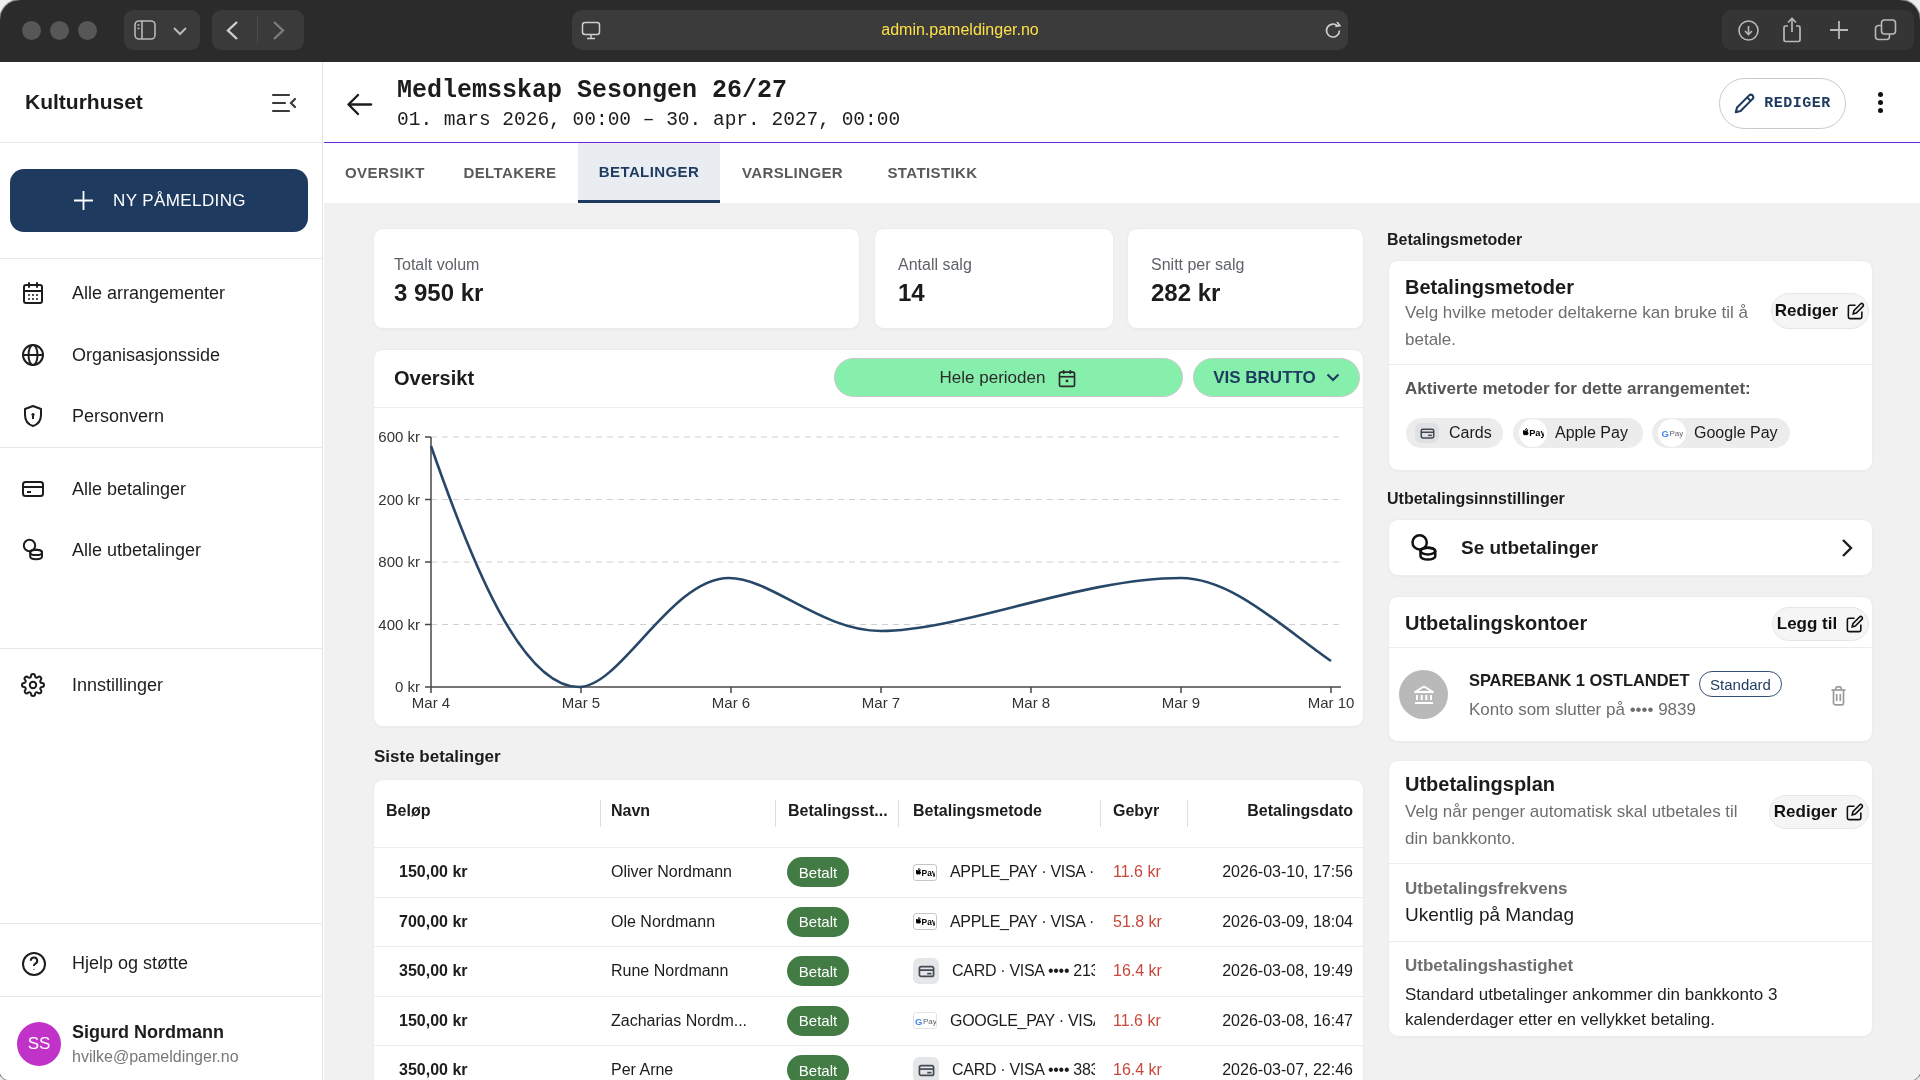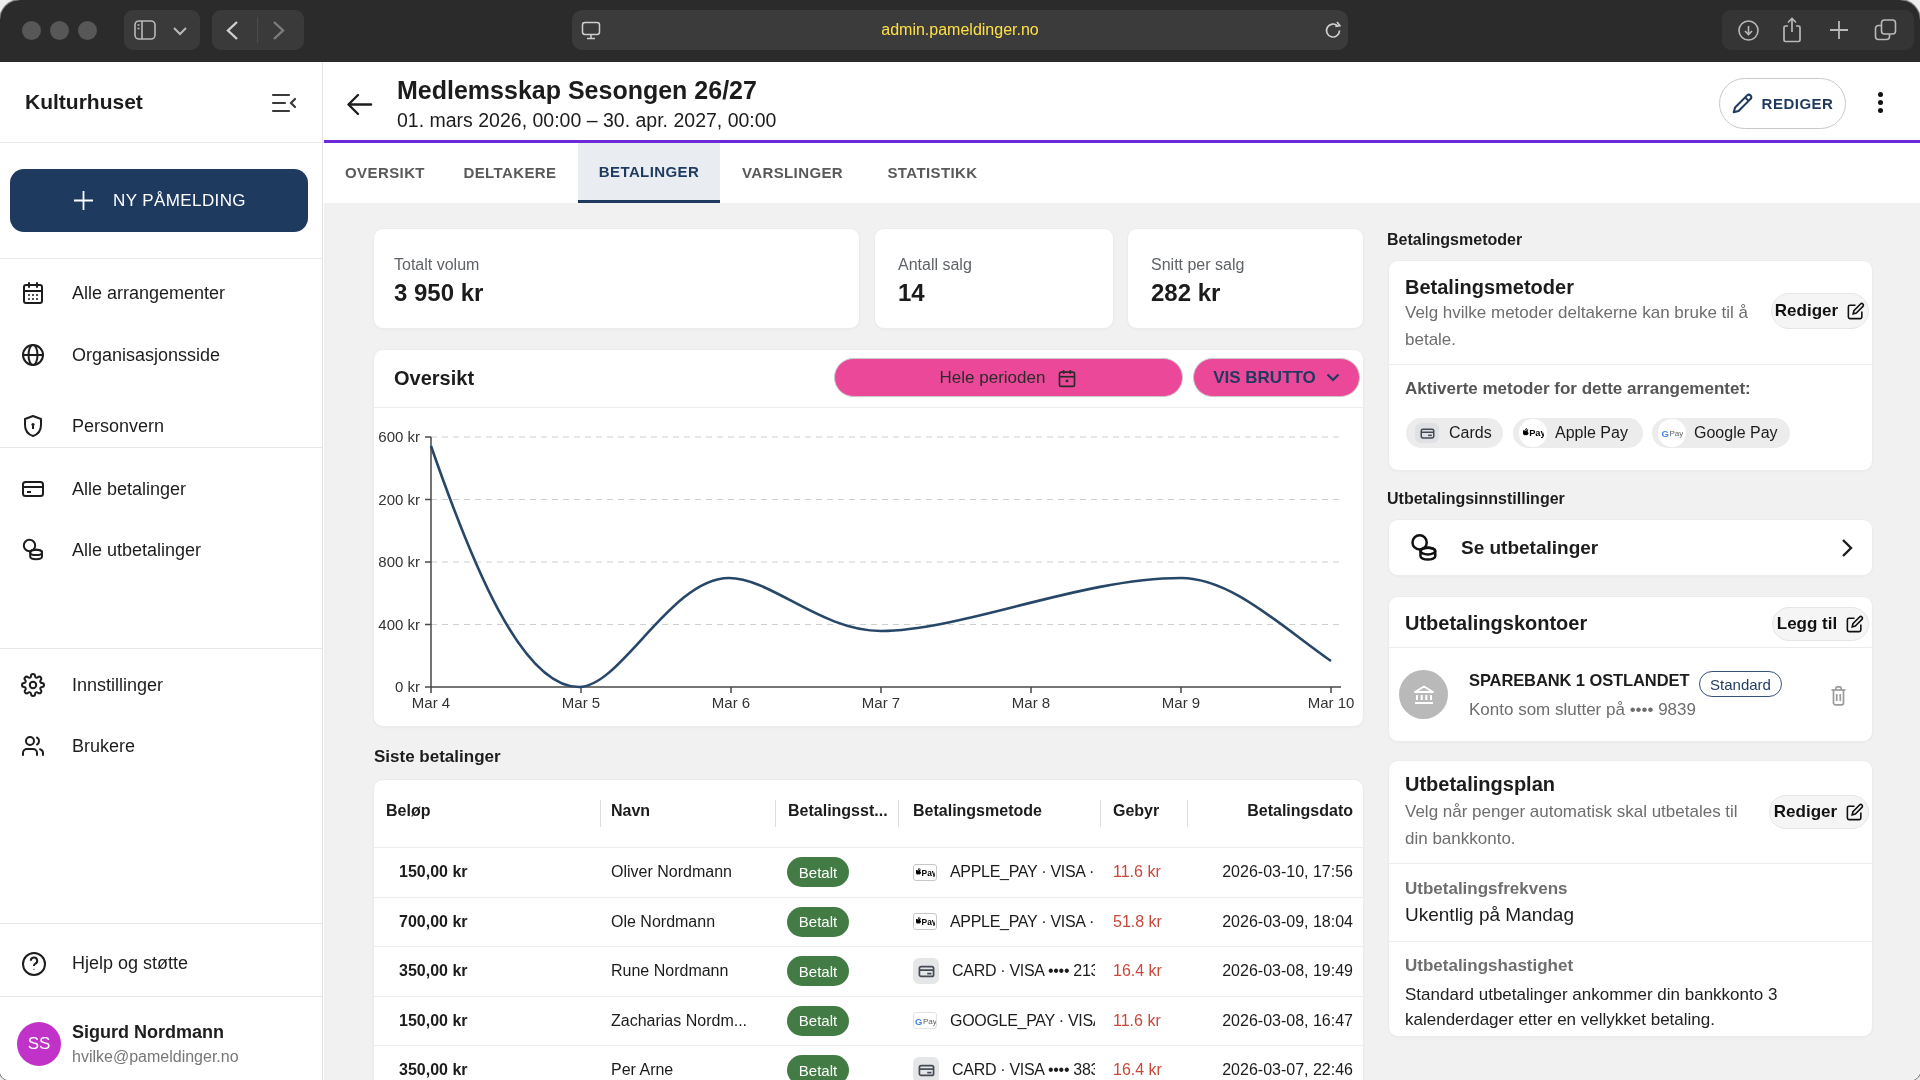--- a/index.html
+++ b/index.html
@@ -16,32 +16,32 @@
 .app { position:absolute; left:0; top:62px; width:1920px; height:1018px; background:#fff; }
 .sidebar { position:absolute; left:0; top:0; width:323px; height:1018px; background:#fff; border-right:1px solid #e4e4e4; }
 .sb-title { position:absolute; left:25px; top:28px; font-size:21px; font-weight:bold; color:#1c1c1c; }
 .nybtn { position:absolute; left:10px; top:107px; width:298px; height:63px; background:#1e3a5f; border-radius:14px; color:#fff; display:flex; align-items:center; justify-content:center; font-size:17px; letter-spacing:.4px; }
 .sb-item { position:absolute; left:0; width:322px; height:61px; }
 .sb-item .ic { position:absolute; left:21px; top:50%; margin-top:-12px; }
 .sb-item .tx { position:absolute; left:72px; top:50%; transform:translateY(-50%); font-size:18px; color:#1d1d1d; }
 .sb-div { position:absolute; left:0; width:322px; border-top:1px solid #e8e8e8; }
 
 .main { position:absolute; left:324px; top:0; width:1596px; height:1018px; background:#fff; }
-.mheader { position:absolute; left:0; top:0; width:1596px; height:81px; background:#fff; border-bottom:3px solid #6d28d9; }
+.mheader { position:absolute; left:0; top:0; width:1596px; height:81px; background:#fff; border-bottom:1px solid #6d28d9;font-family:Liberation Mono, monospace; }
 .mtitle { position:absolute; left:73px; top:14px; font-size:25px; font-weight:bold; color:#1c1c1c; }
 .msub { position:absolute; left:73px; top:47px; font-size:19.5px; color:#1d1d1d; }
 .redigerbtn { position:absolute; left:1395px; top:16px; width:127px; height:51px; border:1px solid #c9c9c9; border-radius:26px; display:flex; align-items:center; justify-content:center; gap:9px; color:#1e3a5f; font-size:15px; font-weight:bold; letter-spacing:.5px; }
 .tabbar { position:absolute; left:0; top:81px; width:1596px; height:60px; background:#fff; }
 .tab { position:absolute; top:0; height:60px; line-height:60px; text-align:center; font-size:15px; font-weight:bold; letter-spacing:.4px; color:#595959; }
 .tab.active { background:#e9edf2; color:#1e3a5f; border-bottom:3px solid #1e3a5f; line-height:57px; }
 .content { position:absolute; left:0; top:141px; width:1596px; height:877px; background:#f1f1f1; }
 .card { position:absolute; background:#fff; border:1px solid #ececec; border-radius:10px; box-shadow:0 1px 2px rgba(0,0,0,.03); }
 .statlabel { position:absolute; left:20px; top:27px; font-size:16px; color:#5f6368; }
 .statval { position:absolute; left:20px; top:50px; font-size:24px; font-weight:bold; color:#1c1c1c; }
-.pillbtn { position:absolute; border:1px solid #c9c9c9; border-radius:20px; height:39px; display:flex; align-items:center; justify-content:center; font-size:17px; color:#2b2b2b; background:#ec4899; }
+.pillbtn { position:absolute; border:1px solid #c9c9c9; border-radius:20px; height:39px; display:flex; align-items:center; justify-content:center; font-size:17px; color:#2b2b2b; background:#86efac; }
 .seclabel { position:absolute; font-size:16px; font-weight:bold; color:#1c1c1c; }
 .cardh { position:absolute; left:16px; font-size:20px; font-weight:bold; color:#1c1c1c; }
 .cardp { position:absolute; left:16px; font-size:17px; color:#6e6e6e; line-height:27px; }
 .smbtn { position:absolute; height:36px; background:#f5f5f5; border:1px solid #e6e6e6; border-radius:18px; display:flex; align-items:center; justify-content:center; gap:8px; font-size:17px; font-weight:bold; color:#111; }
 .cdiv { position:absolute; left:0; width:100%; border-top:1px solid #ececec; }
 .chip { position:absolute; top:0; height:30px; background:#ececec; border-radius:15px; display:flex; align-items:center; font-size:16px; color:#1c1c1c; }
 .trow { position:absolute; left:0; width:989px; height:49px; border-top:1px solid #ececec; }
 .tamount { position:absolute; left:25px; top:50%; transform:translateY(-50%); font-size:16px; font-weight:bold; color:#1c1c1c; }
 .tname { position:absolute; left:237px; top:50%; transform:translateY(-50%); font-size:16px; color:#1c1c1c; }
 .tpill { position:absolute; left:413px; top:50%; transform:translateY(-50%); width:62px; height:30px; border-radius:15px; background:#427c44; color:#fff; font-size:15px; display:flex; align-items:center; justify-content:center; }
@@ -142,21 +142,21 @@
         <span class="tx">Alle arrangementer</span>
       </div>
       <div class="sb-item" style="top:262px;">
         <svg class="ic" width="24" height="24" viewBox="0 0 24 24" fill="none" stroke="#1d1d1d" stroke-width="2">
             <circle cx="12" cy="12" r="10"></circle>
             <ellipse cx="12" cy="12" rx="4.5" ry="10"></ellipse>
             <line x1="2" y1="12" x2="22" y2="12"></line>
           </svg>
         <span class="tx">Organisasjonsside</span>
       </div>
-      <div class="sb-item" style="top:333px;">
+      <div class="sb-item" style="top:323px;">
         <svg class="ic" width="24" height="24" viewBox="0 0 24 24" fill="none" stroke="#1d1d1d" stroke-width="2" stroke-linejoin="round">
             <path d="M12 2 L20 5 V11 C20 16.5 16.5 20.5 12 22 C7.5 20.5 4 16.5 4 11 V5 Z"></path>
             <circle cx="12" cy="10.5" r="1.6" fill="#1d1d1d" stroke="none"></circle>
             <line x1="12" y1="12" x2="12" y2="15"></line>
           </svg>
         <span class="tx">Personvern</span>
       </div>
       <div class="sb-div" style="top:385px;"></div>
       <div class="sb-item" style="top:396px;">
         <svg class="ic" width="24" height="24" viewBox="0 0 24 24" fill="none" stroke="#1d1d1d" stroke-width="2">
@@ -174,29 +174,20 @@
           </svg>
         <span class="tx">Alle utbetalinger</span>
       </div>
       <div class="sb-div" style="top:586px;"></div>
       <div class="sb-item" style="top:592px;">
         <svg class="ic" width="24" height="24" viewBox="0 0 24 24" fill="none" stroke="#1d1d1d" stroke-width="2">
             <circle cx="12" cy="12" r="3.2"></circle>
             <path d="M19.4 15a1.65 1.65 0 0 0 .33 1.82l.06.06a2 2 0 1 1-2.83 2.83l-.06-.06a1.65 1.65 0 0 0-1.82-.33 1.65 1.65 0 0 0-1 1.51V21a2 2 0 1 1-4 0v-.09A1.65 1.65 0 0 0 9 19.4a1.65 1.65 0 0 0-1.82.33l-.06.06a2 2 0 1 1-2.83-2.83l.06-.06a1.65 1.65 0 0 0 .33-1.82 1.65 1.65 0 0 0-1.51-1H3a2 2 0 1 1 0-4h.09A1.65 1.65 0 0 0 4.6 9a1.65 1.65 0 0 0-.33-1.82l-.06-.06a2 2 0 1 1 2.83-2.83l.06.06a1.65 1.65 0 0 0 1.82.33H9a1.65 1.65 0 0 0 1-1.51V3a2 2 0 1 1 4 0v.09a1.65 1.65 0 0 0 1 1.51 1.65 1.65 0 0 0 1.82-.33l.06-.06a2 2 0 1 1 2.83 2.83l-.06.06a1.65 1.65 0 0 0-.33 1.82V9a1.65 1.65 0 0 0 1.51 1H21a2 2 0 1 1 0 4h-.09a1.65 1.65 0 0 0-1.51 1z"></path>
           </svg>
         <span class="tx">Innstillinger</span>
-      </div>
-      <div class="sb-item" style="top:653px;">
-        <svg class="ic" width="24" height="24" viewBox="0 0 24 24" fill="none" stroke="#1d1d1d" stroke-width="2" stroke-linecap="round">
-            <circle cx="9" cy="7" r="4"></circle>
-            <path d="M2 21 v-2 a4 4 0 0 1 4-4 h6 a4 4 0 0 1 4 4 v2"></path>
-            <path d="M16 3.5 a4 4 0 0 1 0 7"></path>
-            <path d="M19 15.2 a4 4 0 0 1 3 3.8 v2"></path>
-          </svg>
-        <span class="tx">Brukere</span>
       </div>
       <div class="sb-div" style="top:861px;"></div>
       <div class="sb-item" style="top:870px;">
         <svg class="ic" width="26" height="26" viewBox="0 0 26 26" fill="none" stroke="#1d1d1d" stroke-width="2">
             <circle cx="13" cy="13" r="11"></circle>
             <path d="M9.8 9.8 a3.2 3.2 0 1 1 4.3 3 c-.7.3-1.1.8-1.1 1.6 v.6"></path>
             <circle cx="13" cy="18.3" r="0.6" fill="#1d1d1d" stroke="none"></circle>
           </svg>
         <span class="tx">Hjelp og støtte</span>
       </div>

